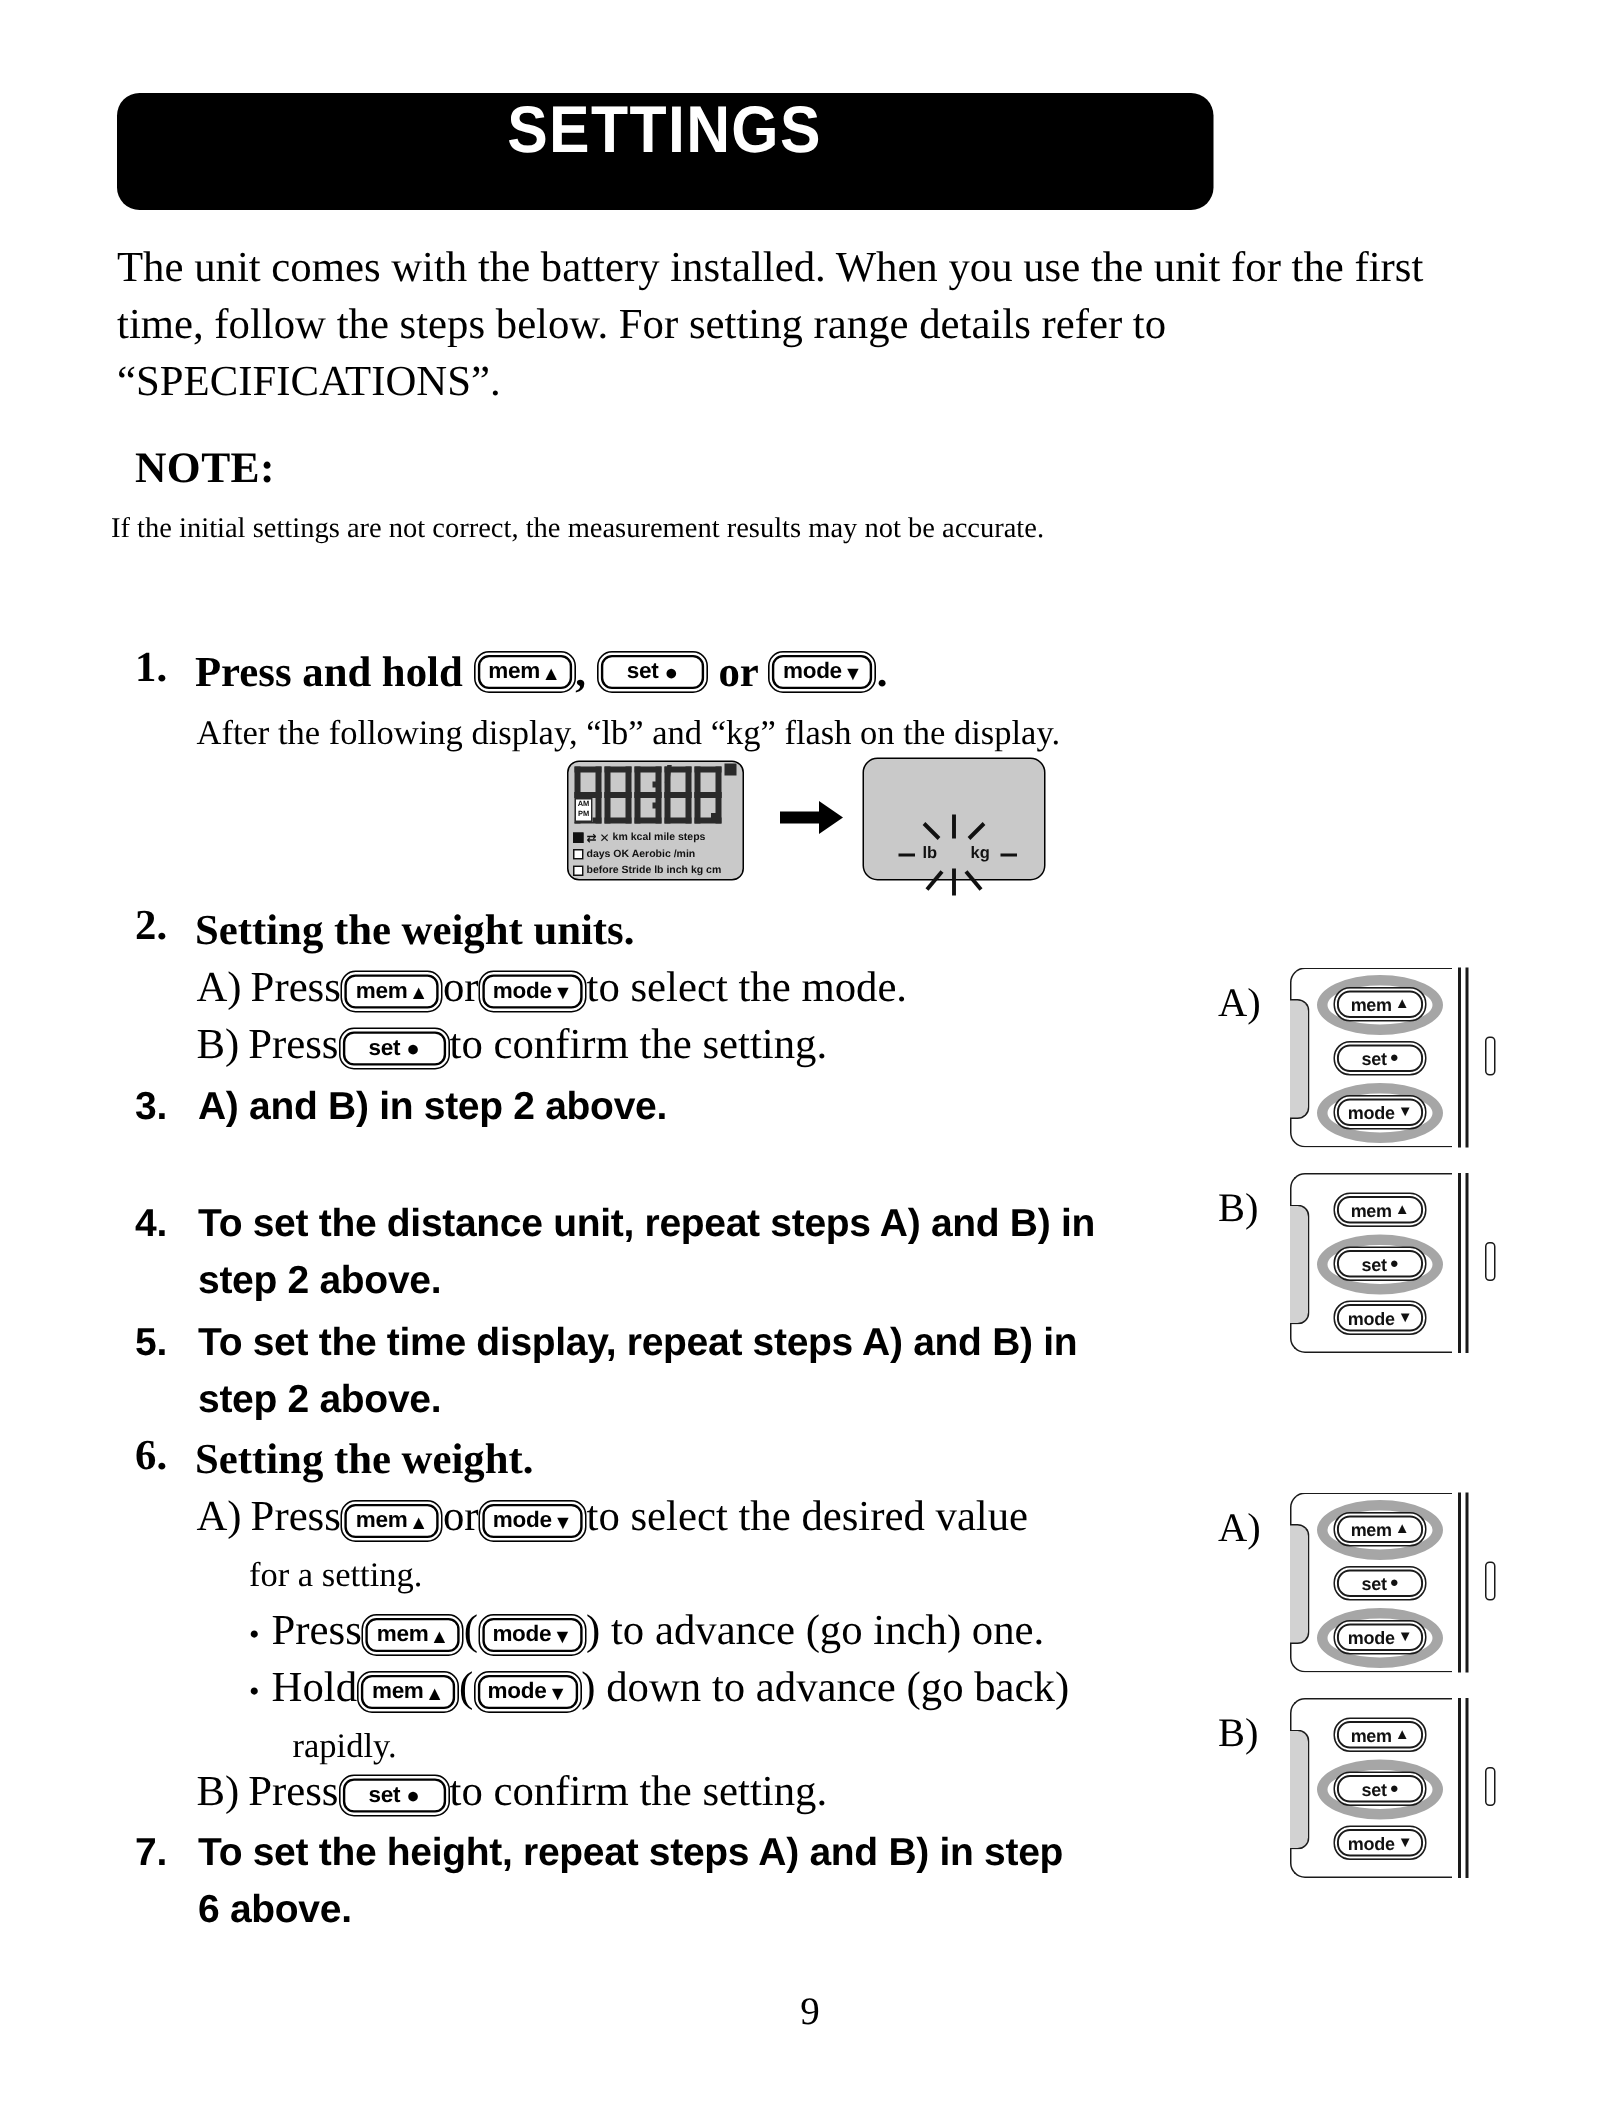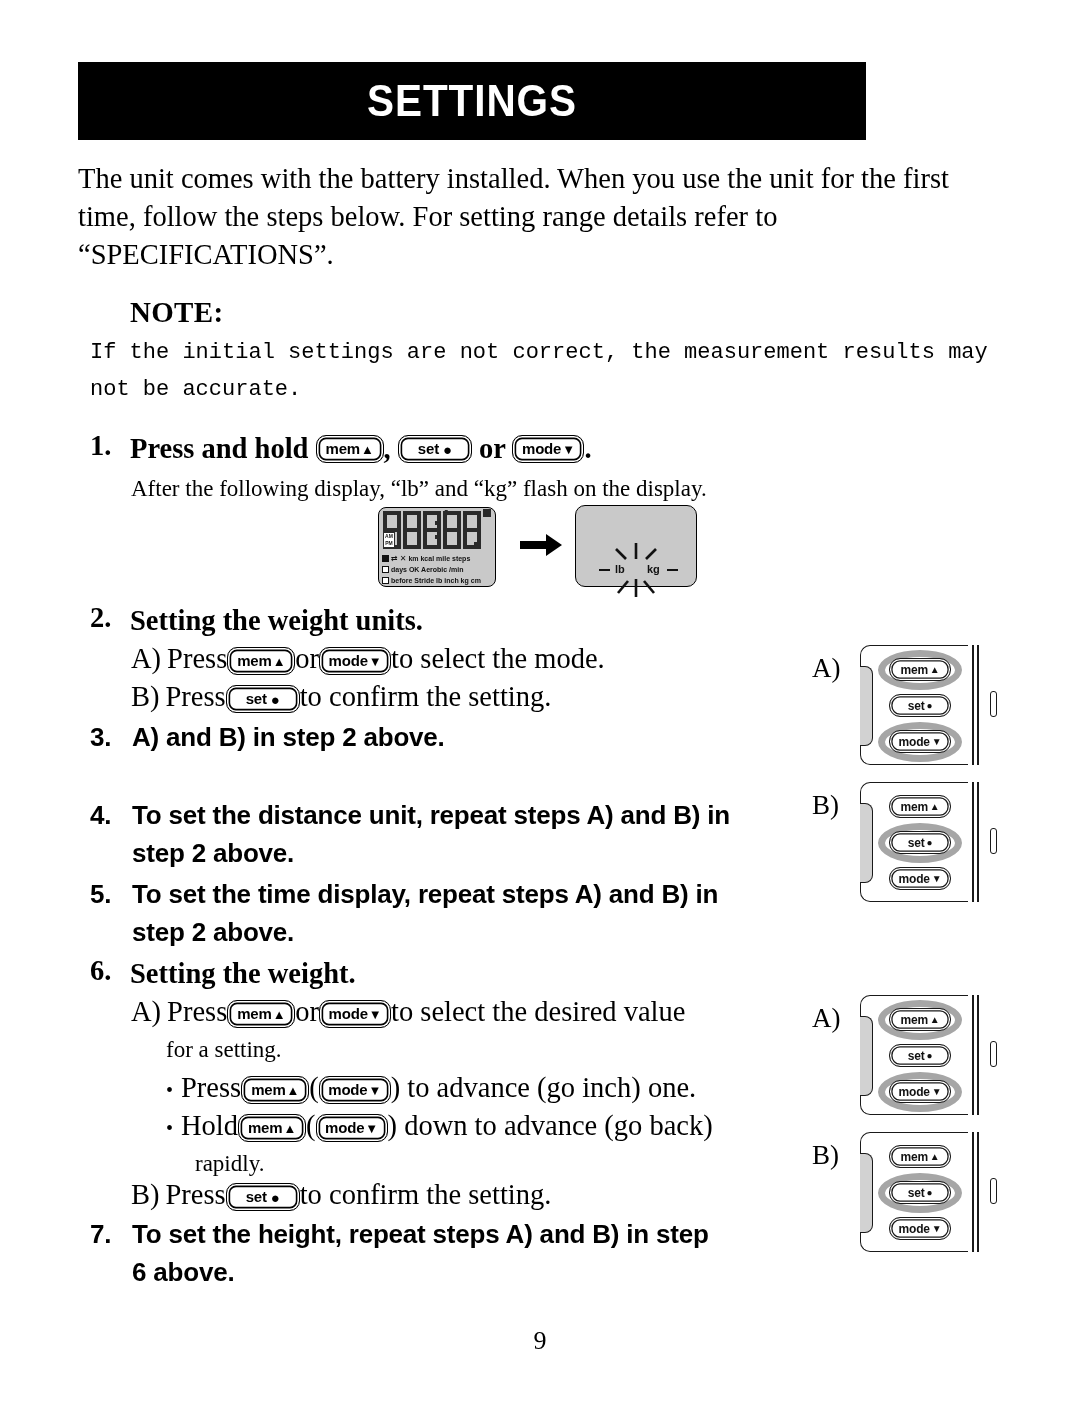--- a/index.html
+++ b/index.html
@@ -19,26 +19,26 @@
   .page {
     position: absolute;
     inset: 0;
   }
 
   
   .header-bar {
     position: absolute;
     left: 78px;
     top: 62px;
-    width: 788px;
+    width: 731px;
     height: 78px;
     background: #000000;
     display: flex;
-    align-items: center;
     justify-content: center;
+    border-radius: 15px;
   }
   .header-title {
     color: #ffffff;
     font-family: "Liberation Sans", "DejaVu Sans", sans-serif;
     font-weight: bold;
     font-size: 44px;
     letter-spacing: 1px;
     transform: scaleX(0.92);
   }
 
@@ -52,30 +52,28 @@
     line-height: 38px;
   }
 
   .note-label {
     position: absolute;
     left: 90px;
     top: 296px;
     font-size: 29px;
     font-weight: bold;
     letter-spacing: 0.3px;
-    margin-left: 40px;
   }
   .note-text {
     position: absolute;
-    left: 90px;
+    left: 74px;
     top: 334px;
     width: 908px;
-    font-size: 22px;
+    font-size: 19px;
     line-height: 37px;
-    font-family: Liberation Mono, monospace;
   }
 
   
   .step {
     position: absolute;
     display: flex;
     align-items: flex-start;
   }
   .step-num {
     font-weight: bold;

